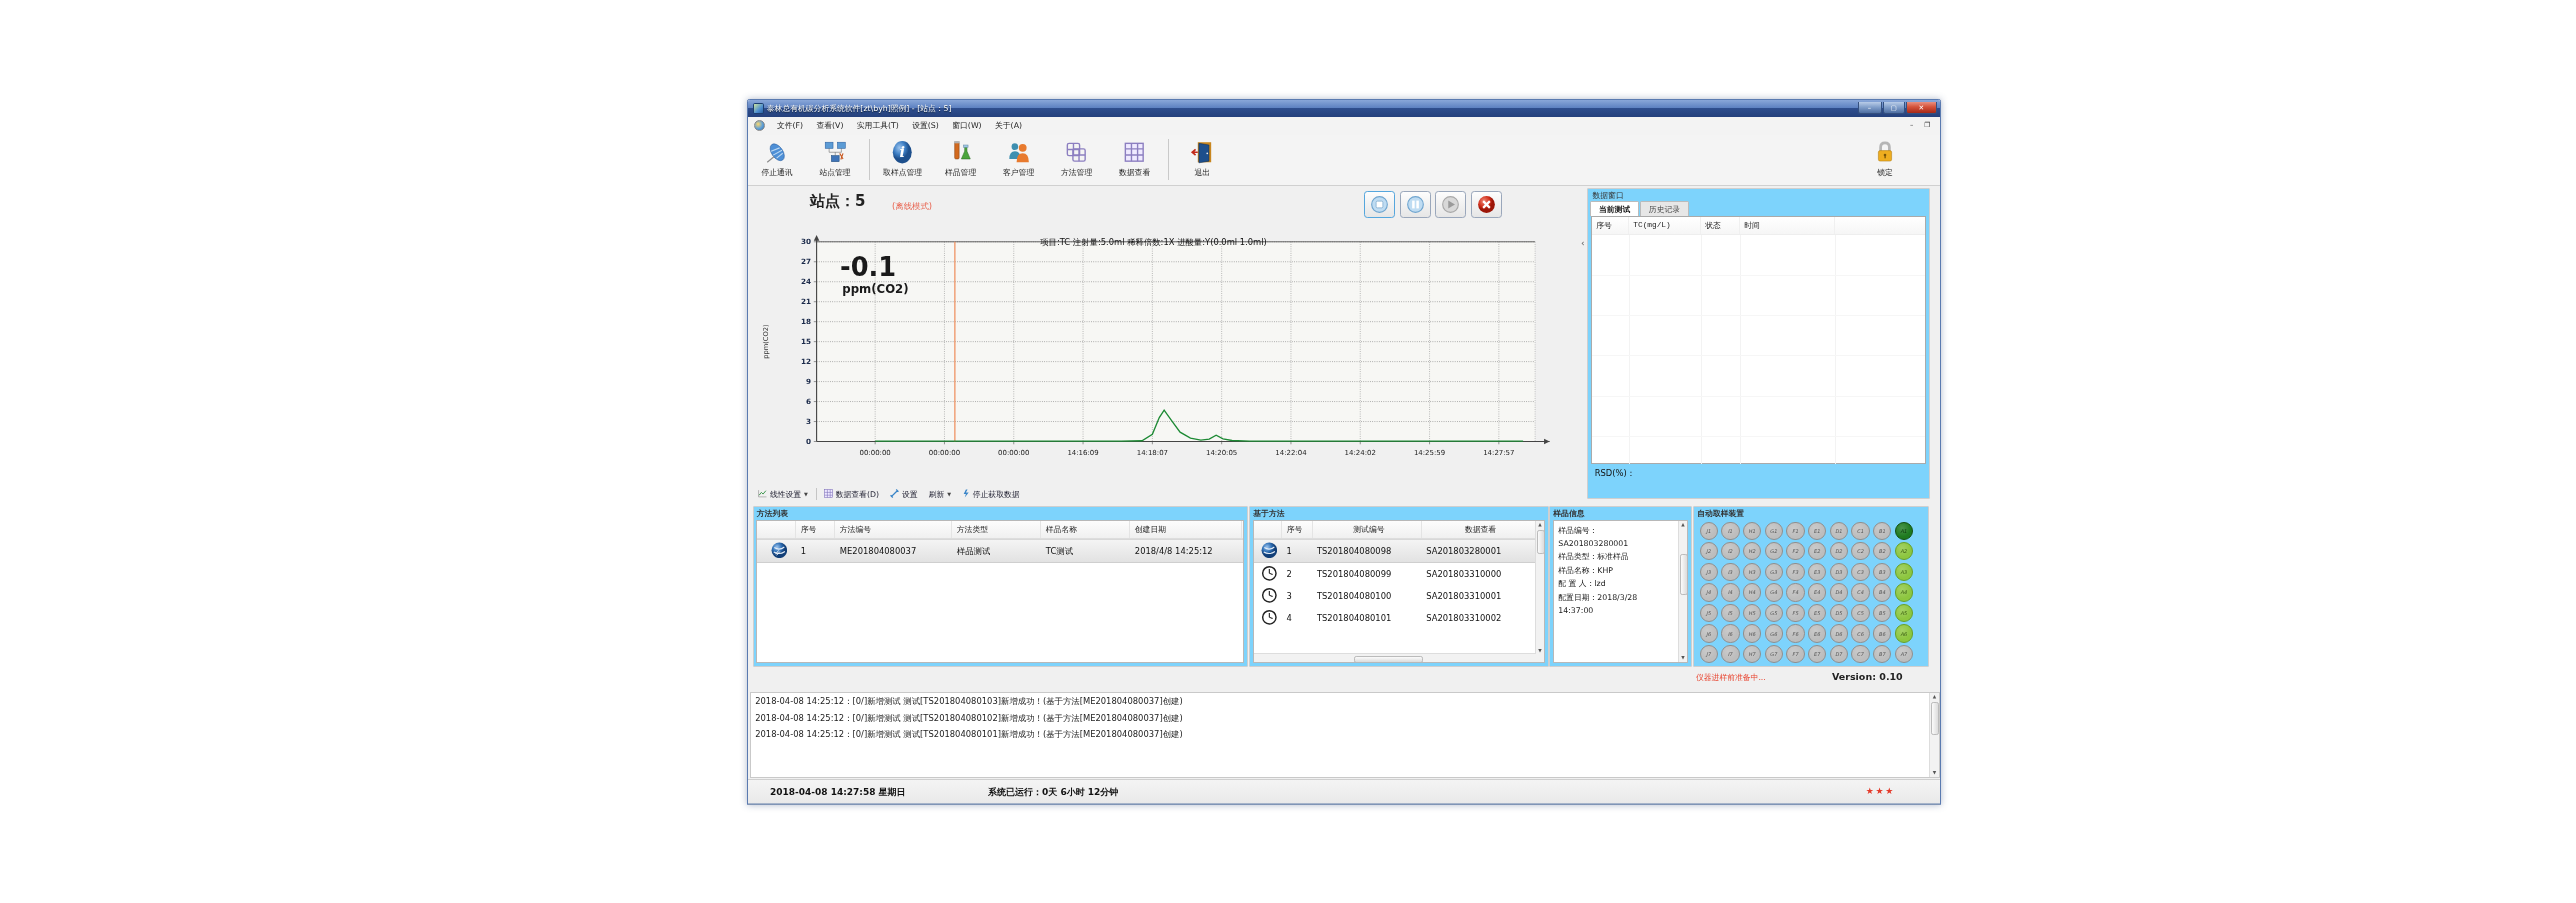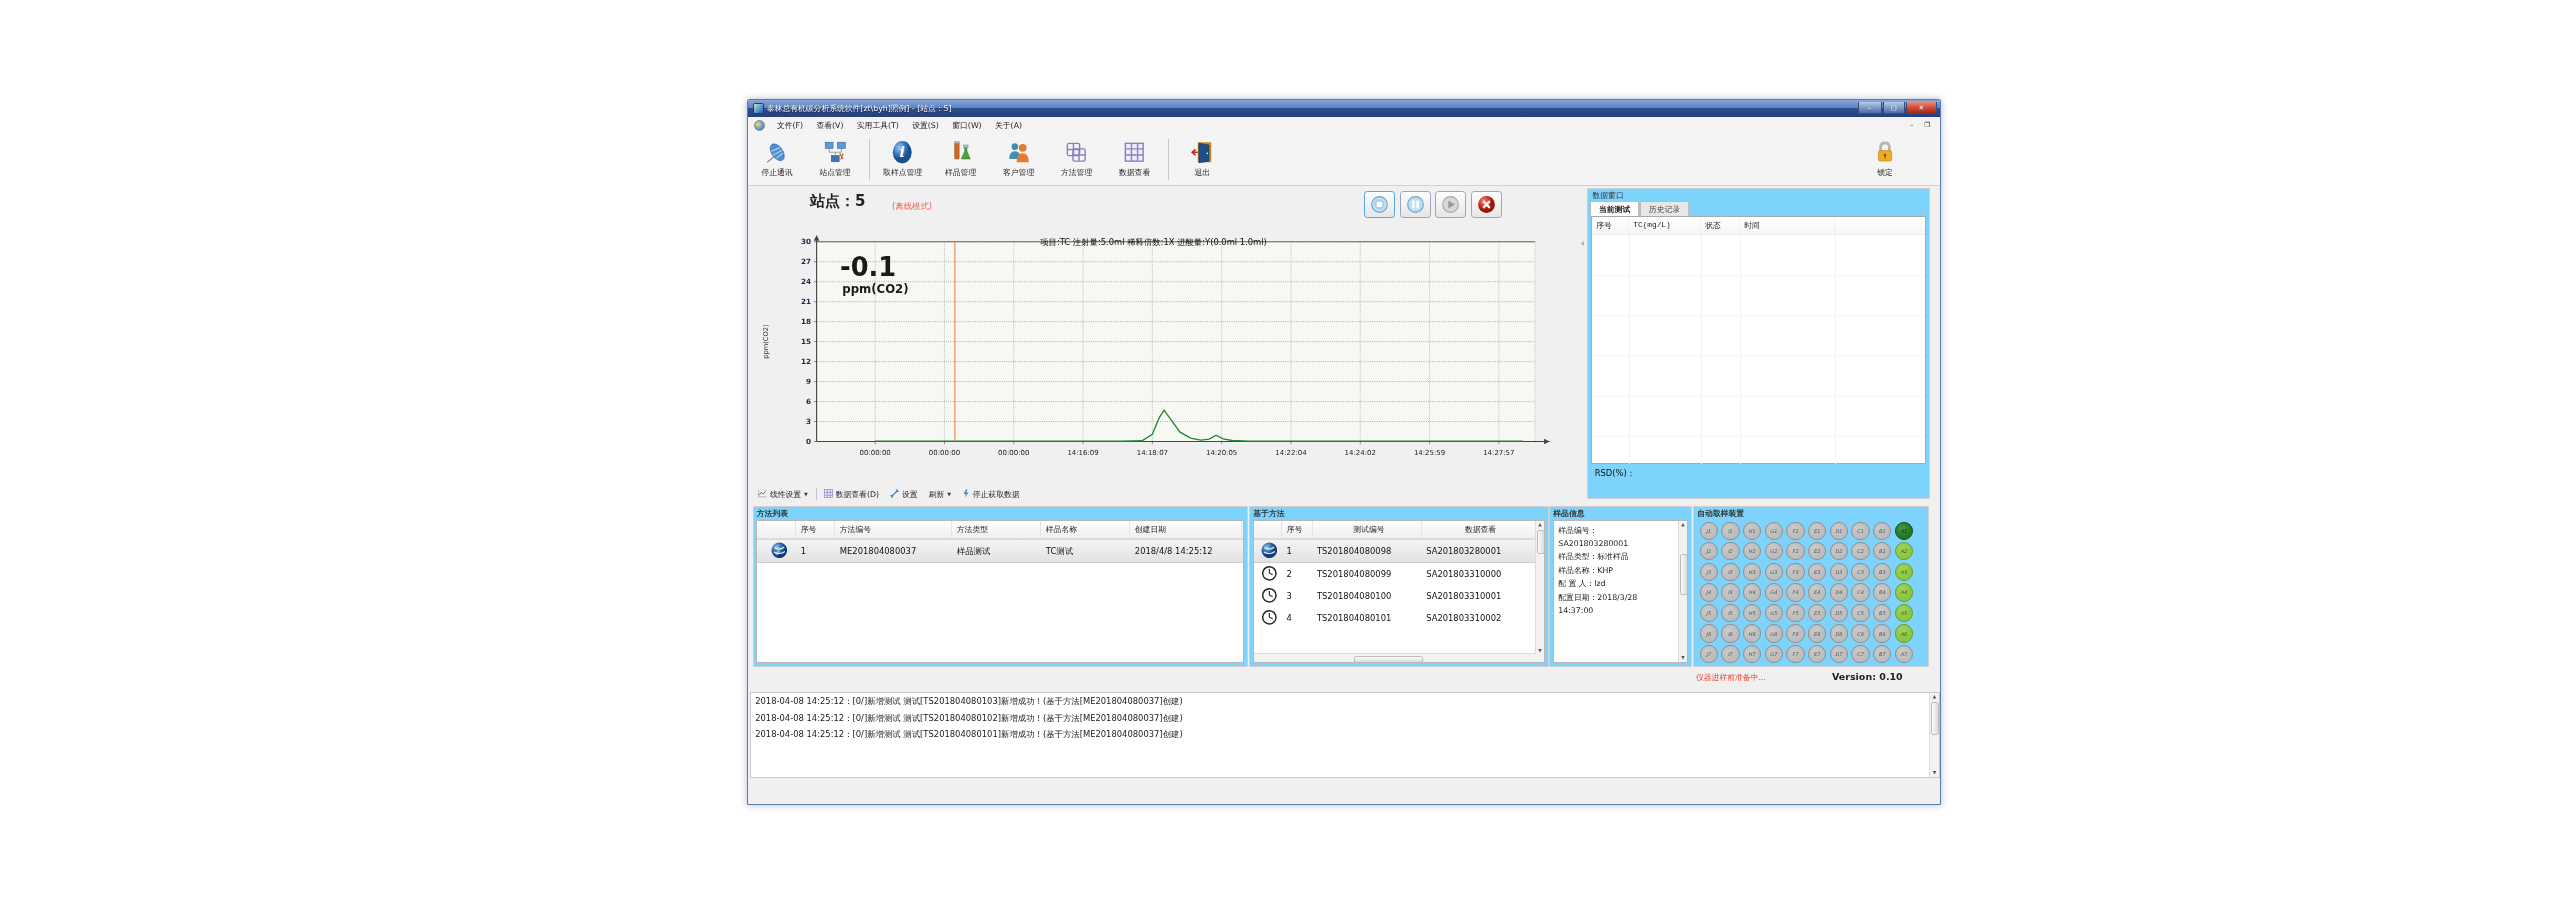--- a/index.html
+++ b/index.html
@@ -656,15 +656,21 @@
         <div class="log-line">2018-04-08 14:25:12：[0/]新增测试 测试[TS201804080102]新增成功！(基于方法[ME201804080037]创建)</div>
         <div class="log-line">2018-04-08 14:25:12：[0/]新增测试 测试[TS201804080101]新增成功！(基于方法[ME201804080037]创建)</div>
       </div>
     <div class="vscroll">
       <div class="sarrow" style="top:0">▲</div>
       <div class="vthumb" style="top:9px;height:31px"></div>
       <div class="sarrow" style="bottom:0">▼</div>
     </div>
   </div>
 
+  <div class="abs" id="bottombar">
+    <div id="bb-date">2018-04-08 14:27:58 星期日</div>
+    <div id="bb-uptime">系统已运行：0天 6小时 12分钟</div>
+    <div id="bb-stars">★★★</div>
+    <div id="bb-edge"></div>
+  </div>
 
 </div>
 
 
 </body></html>

